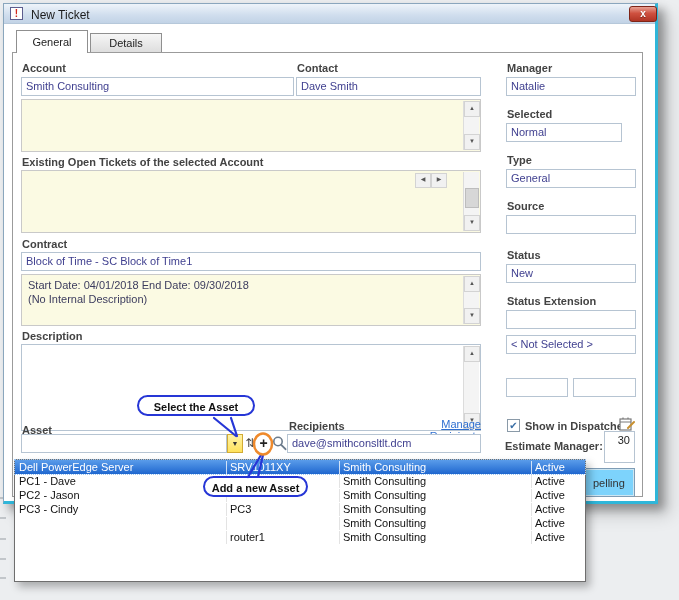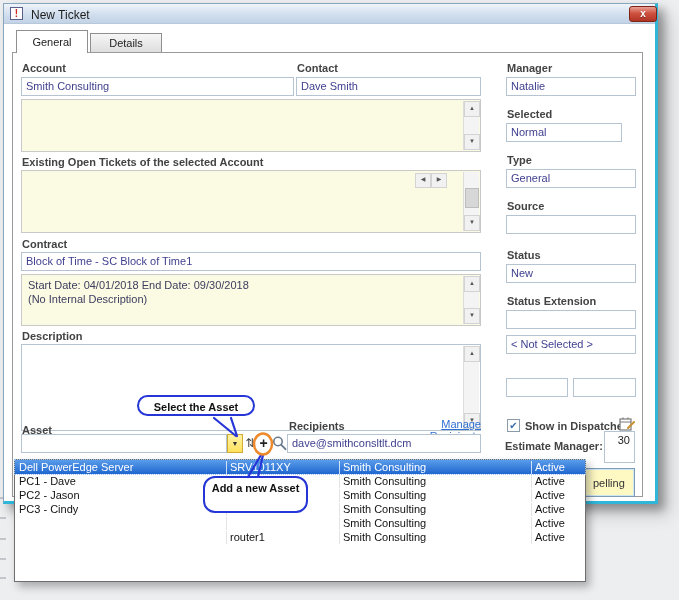--- a/index.html
+++ b/index.html
@@ -77,21 +77,21 @@
   .c3{left:324px;width:189px;border-left:1px solid #e3e3e3;padding-left:3px;}
   .c4{left:516px;width:50px;border-left:1px solid #e3e3e3;padding-left:3px;}
   .alrow.sel{background:linear-gradient(#5a9cea,#1f67cf);color:#fff;outline:1px dotted #9cc4f0;}
   .alrow.sel .c2,.alrow.sel .c3,.alrow.sel .c4{border-left:1px solid rgba(255,255,255,.75);}
   
   .callout{
     background:#fff;border:2px solid #2636d6;border-radius:12px;
     font-weight:bold;color:#111;text-align:center;z-index:61;
   }
   
-  .spelling-btn{left:575px;top:468px;width:60px;height:29px;background:#fef9c3;
+  .spelling-btn{left:575px;top:468px;width:60px;height:29px;background:#7dd3fc;
     border:1px solid #7e9cb5;box-shadow:inset 0 0 0 1px #cde6f2;z-index:6;cursor:pointer;}
   .spelling-btn span{position:absolute;left:17px;top:8px;color:#333;}
   .tick{position:absolute;left:0;width:6px;height:2px;background:#c2c6ca;}
   svg.overlay{position:absolute;left:0;top:0;z-index:62;pointer-events:none;}
 </style>
 </head>
 <body>
 
 <div class="tick" style="top:497px"></div>
 <div class="tick" style="top:517px"></div>
@@ -248,21 +248,21 @@
     <div class="c c4">Active</div>
   </div>
   <div class="alrow" style="top:70px">
     <div class="c c2">router1</div>
     <div class="c c3">Smith Consulting</div>
     <div class="c c4">Active</div>
   </div>
 </div>
 
 <div class="abs callout" style="left:137px;top:395px;width:118px;height:21px;line-height:21px">Select the Asset</div>
-<div class="abs callout" style="left:203px;top:476px;width:105px;height:37px;line-height:21px">Add a new Asset</div>
+<div class="abs callout" style="left:203px;top:476px;width:105px;height:21px;line-height:21px">Add a new Asset</div>
 
 <svg class="overlay" width="679" height="600">
   <line x1="214" y1="418" x2="236" y2="436" stroke="#2636d6" stroke-width="2.2" stroke-linecap="round"></line>
   <line x1="231" y1="418" x2="237" y2="436" stroke="#2636d6" stroke-width="2.2" stroke-linecap="round"></line>
   <line x1="248" y1="477" x2="261" y2="455" stroke="#2636d6" stroke-width="2.2" stroke-linecap="round"></line>
   <line x1="258" y1="477" x2="263" y2="455" stroke="#2636d6" stroke-width="2.2" stroke-linecap="round"></line>
   <ellipse cx="263" cy="444" rx="9" ry="10.5" fill="none" stroke="#ef8a2c" stroke-width="2.5"></ellipse>
 </svg>
 
 </body></html>

